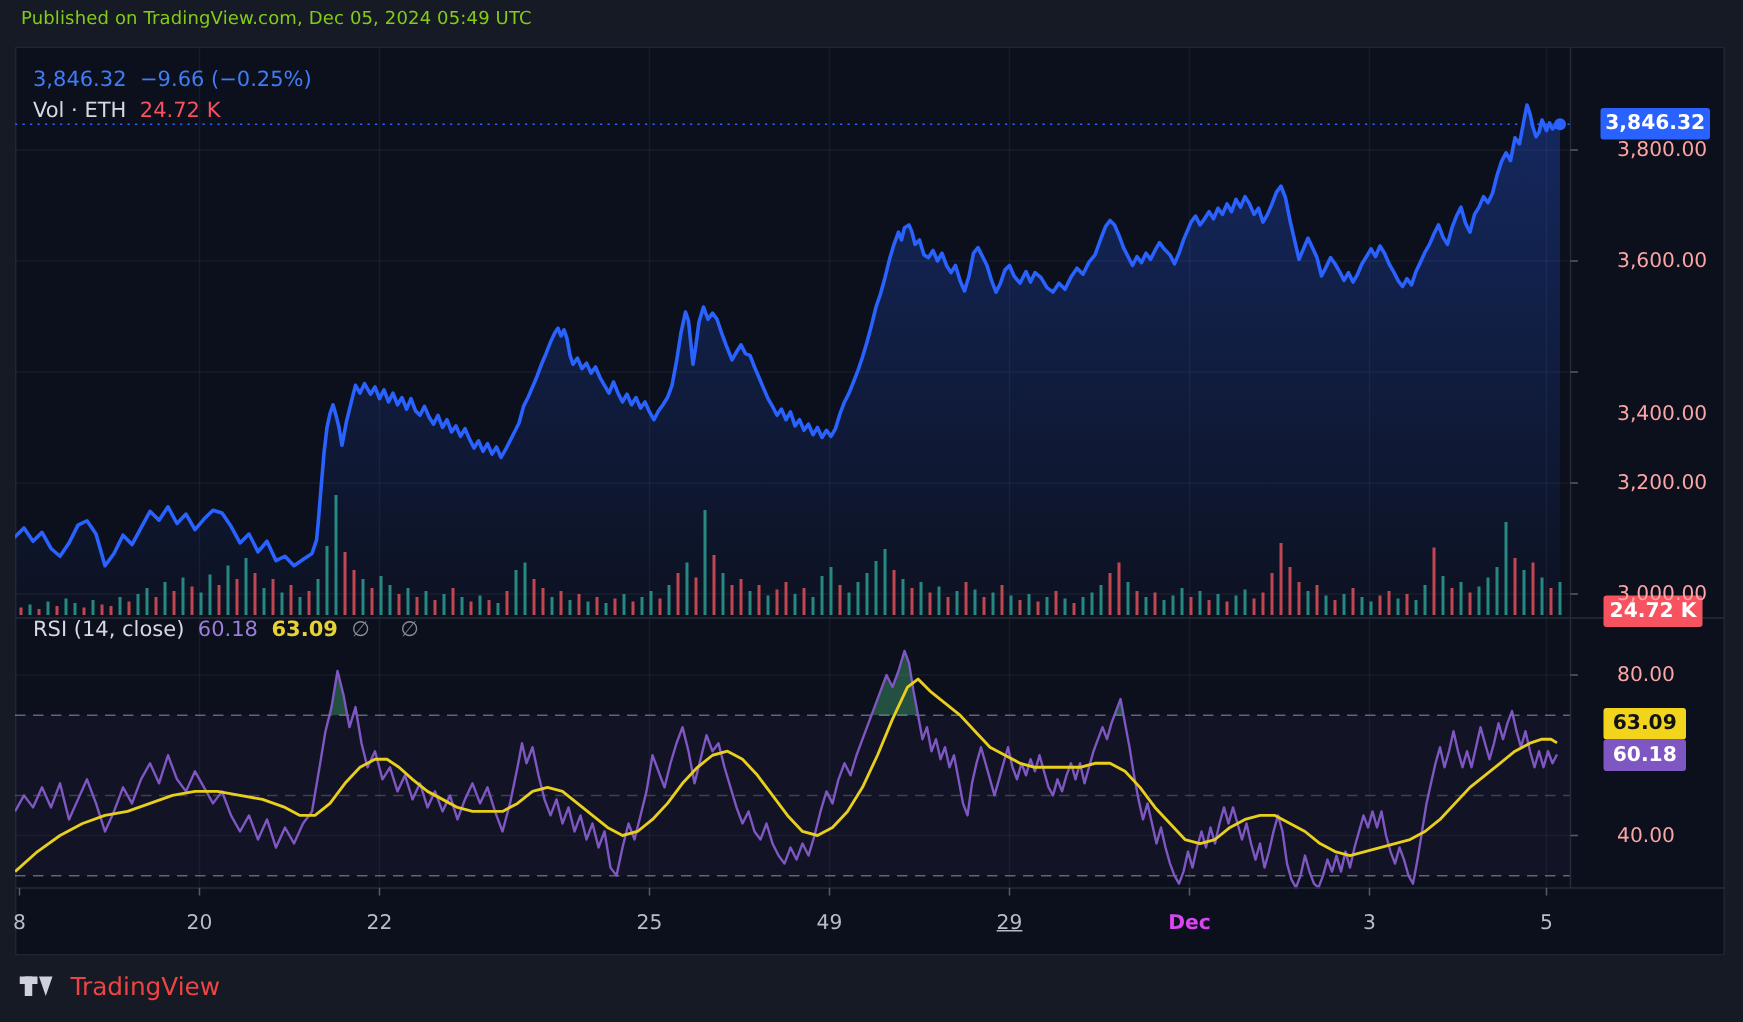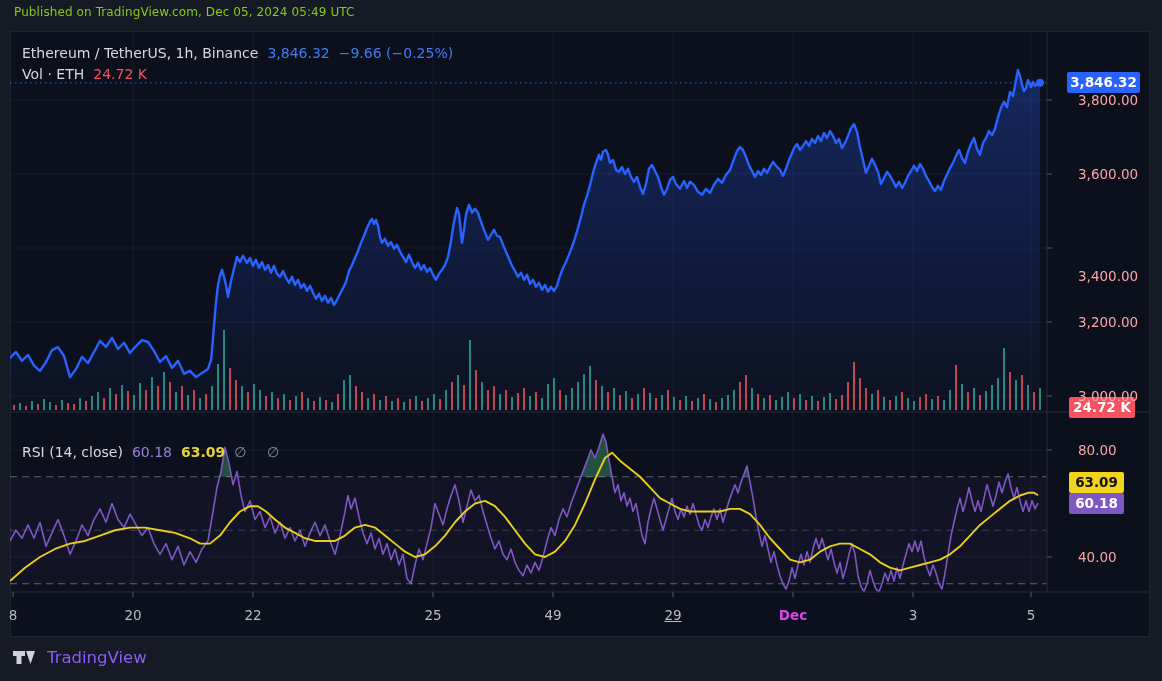--- a/index.html
+++ b/index.html
@@ -6,30 +6,30 @@
     font-family:"DejaVu Sans","Liberation Sans",sans-serif;-webkit-font-smoothing:antialiased;}
   .abs{position:absolute;}
   #published-bar{left:14px;top:5px;font-size:12px;color:#84cc16;letter-spacing:.1px;}
   #chart-frame{left:10px;top:31px;width:1140px;height:606px;background:#0c101c;border:1px solid #1f2534;box-sizing:border-box;}
   #chart-svg{position:absolute;left:10px;top:31px;width:1140px;height:606px;}
   .legend-row{display:flex;align-items:center;gap:9px;font-size:14px;color:#d6d9e1;white-space:nowrap;}
   #legend-line1{left:22px;top:45px;}
   #legend-line2{left:22px;top:66px;}
   .blue-text{color:#3f7df6;}
   .red-text{color:#f7525f;}
-  #rsi-legend{left:22px;top:444px;}
+  #rsi-legend{left:22px;top:412px;}
   .rsi-purple{color:#9a7fd9;}
   .rsi-yellow{color:#e7d234;font-weight:bold;}
   .toggle-icons{color:#868b98;font-size:14px;letter-spacing:8px;cursor:pointer;}
   .axis-label{position:absolute;left:1078px;font-size:13.5px;color:#fca5a5;height:18px;line-height:18px;}
   .badge{position:absolute;left:1067px;width:73px;height:21px;line-height:21px;text-align:center;
     font-size:13.5px;font-weight:bold;border-radius:2px;color:#fff;}
   .time-label{position:absolute;top:606px;height:18px;line-height:18px;font-size:13.5px;color:#b8bcc8;transform:translateX(-50%);}
   .time-label.bold{font-weight:bold;color:#d946ef;}
-  #footer{left:13px;top:648px;display:flex;align-items:center;gap:8px;color:#8b5cf6;font-size:16.5px;cursor:pointer;}
+  #footer{left:13px;top:648px;display:flex;align-items:center;gap:8px;color:#ef4444;font-size:16.5px;cursor:pointer;}
   #footer svg{display:block;}
 </style>
 </head>
 <body>
 
 <div class="abs" id="published-bar">Published on TradingView.com, Dec 05, 2024 05:49 UTC</div>
 
 <div class="abs" id="chart-frame"></div>
 
 <svg id="chart-svg" viewBox="10 31 1140 606" xmlns="http://www.w3.org/2000/svg">
@@ -282,21 +282,20 @@
       <line x1="1047" y1="174" x2="1052" y2="174" stroke="#565b68" stroke-width="1"></line>
       <line x1="1047" y1="248" x2="1052" y2="248" stroke="#565b68" stroke-width="1"></line>
       <line x1="1047" y1="322" x2="1052" y2="322" stroke="#565b68" stroke-width="1"></line>
       <line x1="1047" y1="396" x2="1052" y2="396" stroke="#565b68" stroke-width="1"></line>
       <line x1="1047" y1="450" x2="1052" y2="450" stroke="#565b68" stroke-width="1"></line>
       <line x1="1047" y1="557" x2="1052" y2="557" stroke="#565b68" stroke-width="1"></line>
     </g>
   </svg>
 
 <div class="abs legend-row" id="legend-line1">
-  <span>Ethereum / TetherUS, 1h, Binance</span>
   <span class="blue-text">3,846.32</span>
   <span class="blue-text">−9.66 (−0.25%)</span>
 </div>
 <div class="abs legend-row" id="legend-line2">
   <span>Vol · ETH</span>
   <span class="red-text">24.72 K</span>
 </div>
 
 <div class="abs legend-row" id="rsi-legend">
   <span>RSI (14, close)</span>

